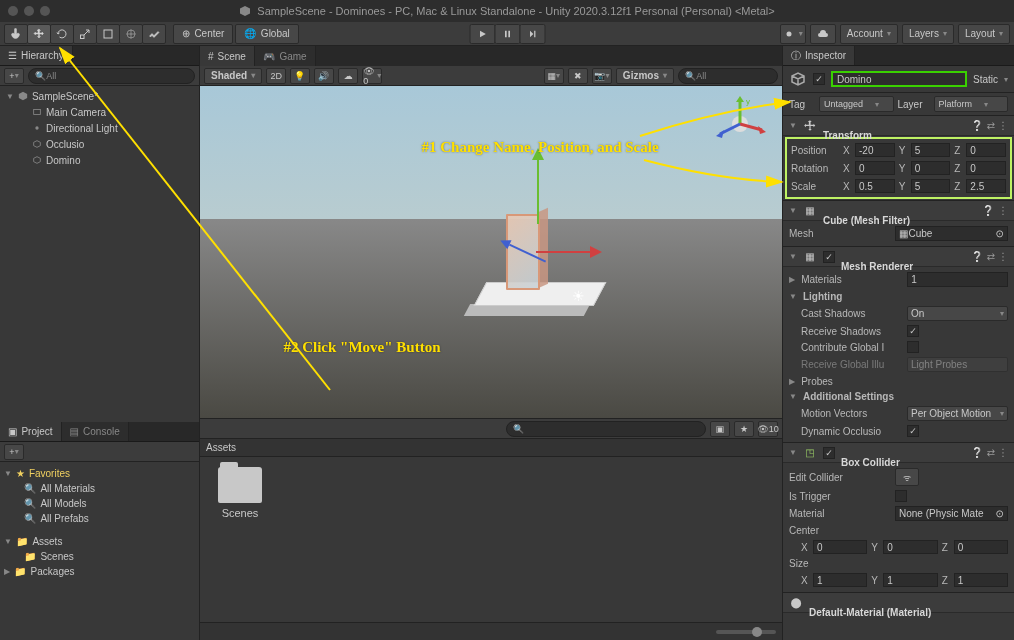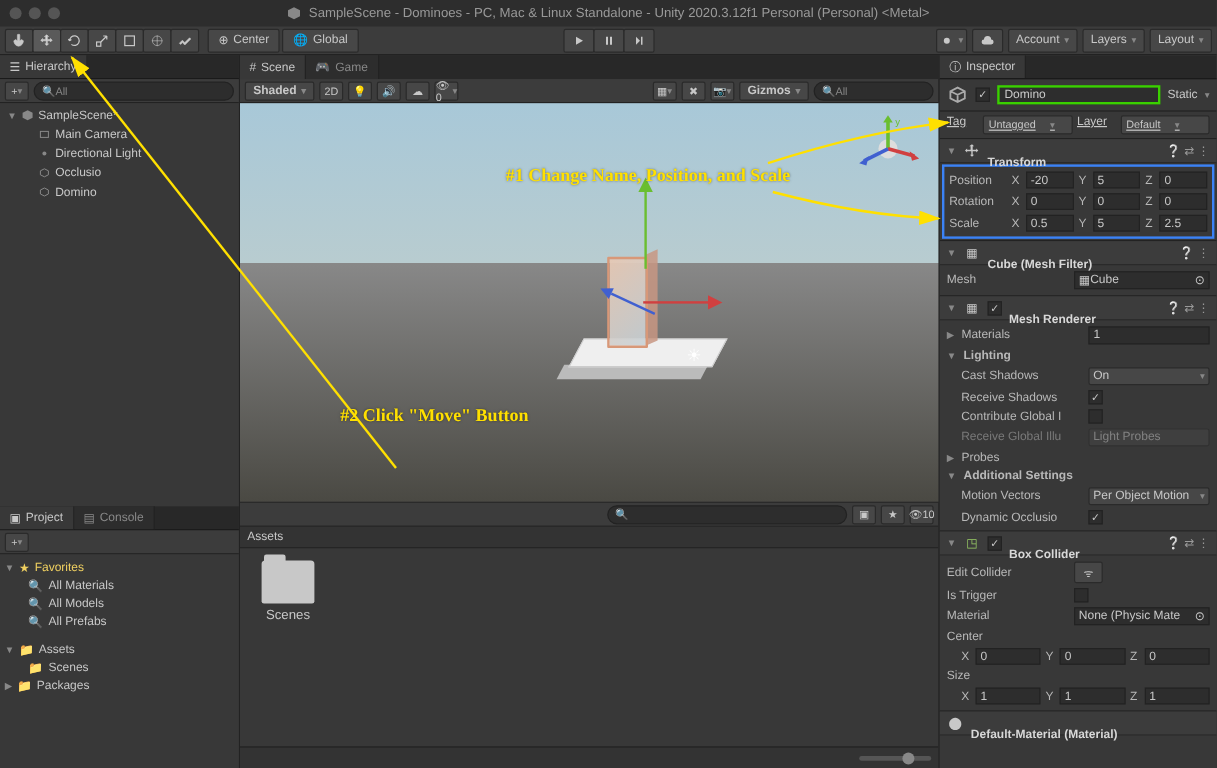--- a/index.html
+++ b/index.html
@@ -82,34 +82,34 @@
   .folder-item { display: flex; flex-direction: column; align-items: center; gap: 4px; width: 60px;}
   .folder-icon { width: 44px; height: 36px; background: #c8c8c8; border-radius: 3px 3px 2px 2px; position: relative;}
   .folder-icon::before { content: ''; position: absolute; top: -5px; left: 2px; width: 18px; height: 6px; background: #c8c8c8; border-radius: 2px 2px 0 0;}
   .proj-footer { height: 18px; background: #333; border-top: 1px solid #222; display: flex; align-items: center; justify-content: flex-end; padding: 0 6px; gap: 8px;}
   .slider { width: 60px; height: 4px; background: #555; border-radius: 2px; position: relative;}
   .slider::after { content: ''; position: absolute; right: 14px; top: -3px; width: 10px; height: 10px; background: #888; border-radius: 50%;}
 
   .inspector { height: 100%; overflow-y: auto; font-size: 10px;}
   .insp-header { padding: 4px 6px; display: flex; align-items: center; gap: 6px; border-bottom: 1px solid #222;}
   .insp-name { flex: 1; height: 16px; background: #2d2d2d; border: 2px solid #3ad000; padding: 0 4px; display: flex; align-items: center; color: #c8c8c8;}
-  .insp-row { padding: 3px 6px; display: flex; gap: 4px; text-decoration: underline;}
+  .insp-row { padding: 3px 6px; display: flex; align-items: center; gap: 4px;}
   .insp-dd { height: 16px; background: #474747; border: 1px solid #2a2a2a; border-radius: 2px; padding: 0 4px; display: flex; align-items: center; gap: 12px; font-size: 9px;}
 
   .comp { border-top: 1px solid #222;}
   .comp-header { height: 20px; background: #3c3c3c; display: flex; align-items: center; padding: 0 6px; gap: 6px; font-size: 10px; border-bottom: 1px solid #2a2a2a;}
   .comp-header .icon { width: 14px; height: 14px; display: flex; align-items: center; justify-content: center;}
   .comp-header .title { flex: 1; font-weight: 600; color: #d8d8d8; margin-top: 20px;}
   .comp-header .hbtns { display: flex; gap: 4px; color: #999;}
   .comp-body { padding: 3px 6px;}
   .vec-row { display: flex; align-items: center; gap: 4px; padding: 2px 0;}
   .vec-row .lbl { width: 48px; color: #b8b8b8;}
   .vec-row .axis { width: 8px; color: #b8b8b8;}
   .vec-row .val { flex: 1; height: 14px; background: #2d2d2d; border: 1px solid #222; padding: 0 3px; color: #c8c8c8; display: flex; align-items: center;}
-  .transform-box { border: 2px solid #3b82f6; padding: 2px 4px; margin: -2px -4px;}
+  .transform-box { border: 2px solid #bef264; padding: 2px 4px; margin: -2px -4px;}
   .prop-row { display: flex; align-items: center; padding: 2px 0; gap: 6px;}
   .prop-row .lbl { width: 100px; color: #b8b8b8;}
   .prop-row .val { flex: 1; height: 15px; background: #2d2d2d; border: 1px solid #222; padding: 0 3px; color: #c8c8c8; display: flex; align-items: center;}
   .prop-row .valdd { flex: 1; height: 15px; background: #474747; border: 1px solid #2a2a2a; padding: 0 3px; display: flex; align-items: center; border-radius: 2px;}
   .chk { width: 12px; height: 12px; background: #2d2d2d; border: 1px solid #222; display: flex; align-items: center; justify-content: center; font-size: 9px; color: #c8c8c8;}
 
   .svg-line { position: absolute; pointer-events: none; z-index: 100;}
   .caret { font-size: 8px; color: #888;}
 </style>
 </head>
@@ -381,21 +381,21 @@
           <span class="caret">▾</span>
       </div>
       <div class="insp-row">
         <span style="width:26px">Tag</span>
         <div class="insp-dd" style="flex:1">
             <span>Untagged</span> 
             <span class="caret">▾</span>
           </div>
         <span style="width:32px">Layer</span>
         <div class="insp-dd" style="flex:1">
-            <span>Default</span> 
+            <span>Platform</span> 
             <span class="caret">▾</span>
           </div>
       </div>
 
       <div class="comp">
         <div class="comp-header">
           <span class="tri">▼</span>
           <span class="icon">
               <svg viewBox="0 0 24 24" width="14" height="14">
                 <path d="M12 2l3 3h-2v5h5V8l3 3-3 3v-2h-5v5h2l-3 3-3-3h2v-5H5v2l-3-3 3-3v2h5V5H8z" fill="#c8c8c8"></path>

